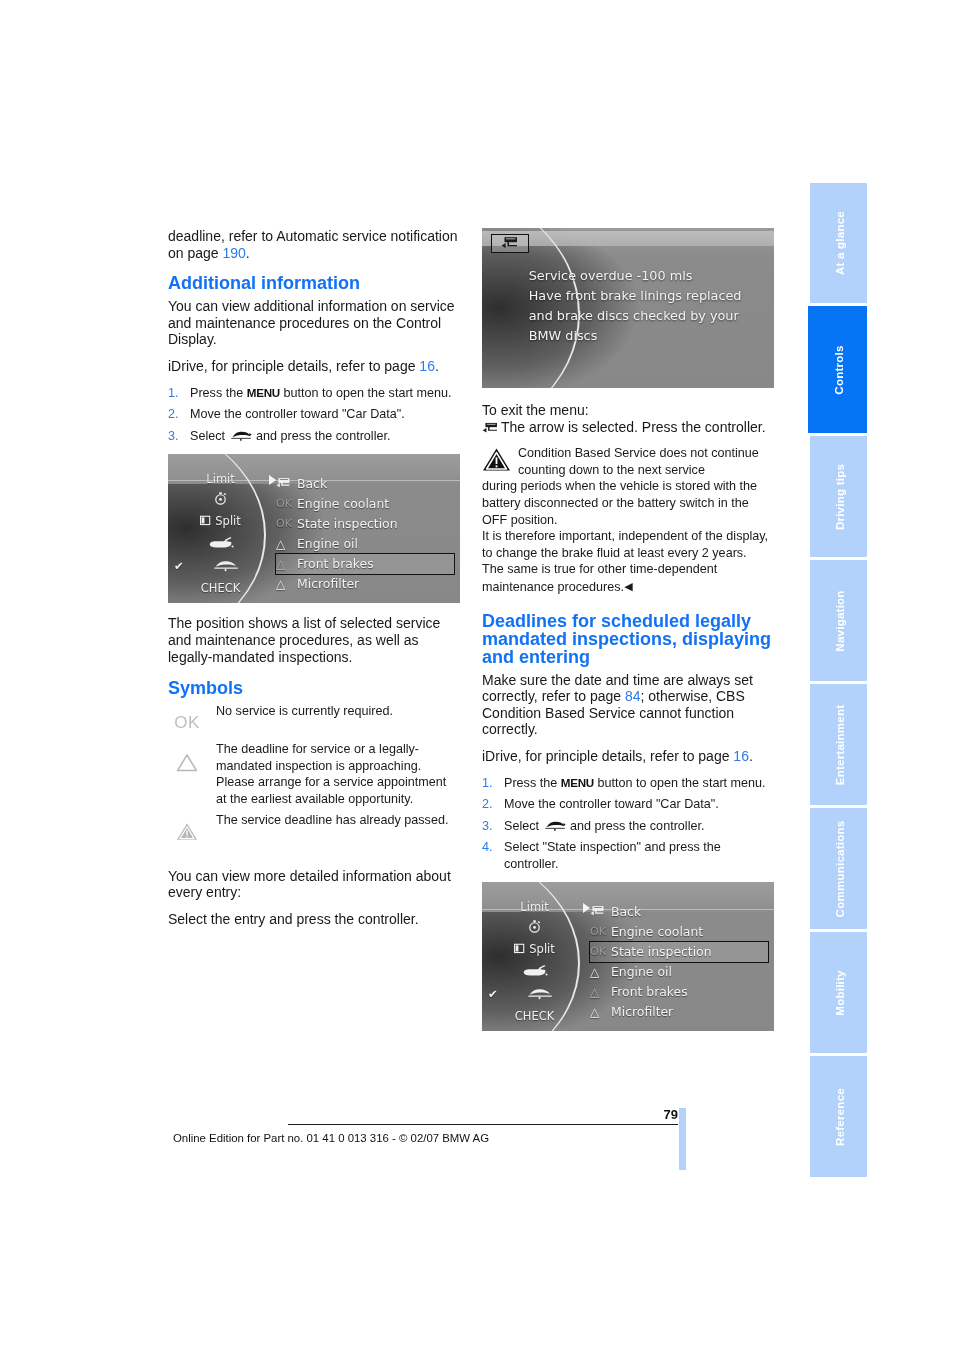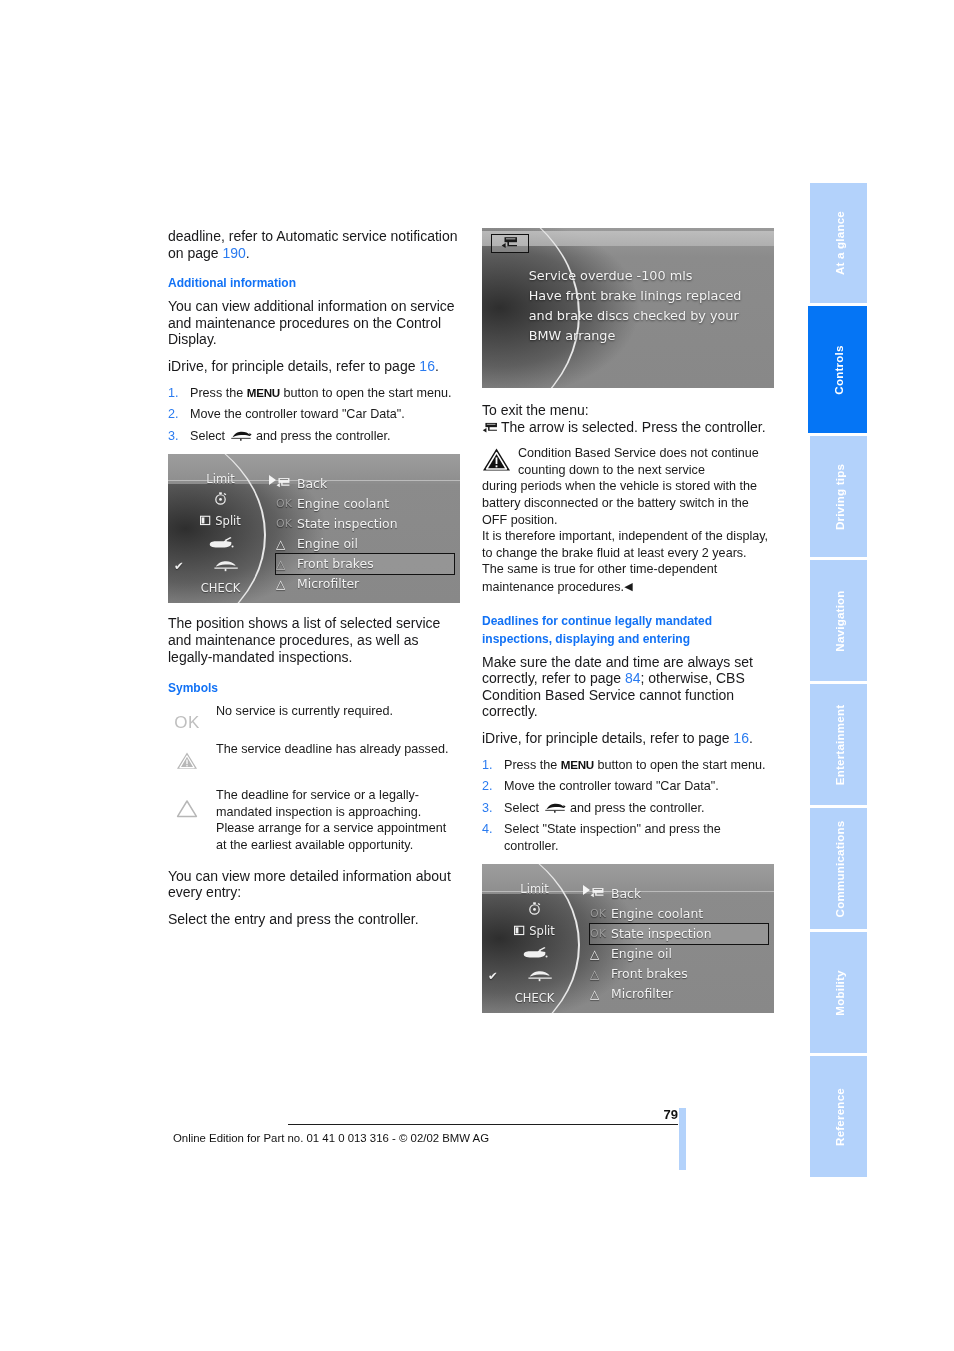--- a/index.html
+++ b/index.html
@@ -33,21 +33,21 @@
   p, .para {
     font-size:14px;
     line-height:16.6px;
     margin:0 0 10px 0;
     color:#18181a;
   }
   .tight { margin-bottom:0; }
   .gap-m { margin-bottom:13px; }
 
   h2.heading {
-    font-size:12px;
+    font-size:18px;
     line-height:18px;
     font-weight:bold;
     color:#1272f5;
     margin:14px 0 6px 0;
   }
   h2.heading.first { margin-top:8px; }
 
   .xref { color:#2a7bf0; }
 
   .menu-key {
@@ -391,43 +391,43 @@
 
       <p class="para gap-m">The position shows a list of selected service and maintenance procedures, as well as legally-mandated inspections.</p>
 
       <h2 class="heading">Symbols</h2>
 
       <div class="sym-row" style="min-height:34px;">
         <div class="sym-ico" style="top:10px;"><span class="ok-mark">OK</span></div>
         <div class="sym-txt">No service is currently required.</div>
       </div>
 
+      <div class="sym-row" style="min-height:66px;">
+        <div class="sym-ico" style="top:12px;">
+          <span class="tri">
+            <svg width="22" height="19" viewBox="0 0 22 19">
+              <path d="M11 2 L20.4 17.4 L1.6 17.4 Z" fill="none" stroke="#b7b7b7" stroke-width="1.5" stroke-linejoin="round"></path>
+            </svg>
+          </span>
+        </div>
+        <div class="sym-txt">The deadline for service or a legally-mandated inspection is approaching. Please arrange for a service appointment at the earliest available opportunity.</div>
+      </div>
+
       <div class="sym-row" style="min-height:42px;">
         <div class="sym-ico" style="top:10px;">
           <span class="tri">
             <svg width="22" height="19" viewBox="0 0 22 19">
               <path d="M11 1.4 L21 17.8 L1 17.8 Z" fill="#b7b7b7"></path>
               <path d="M11 4.8 L18.1 16.6 L3.9 16.6 Z" fill="none" stroke="#ffffff" stroke-width="1.2" stroke-linejoin="round"></path>
               <rect x="10.35" y="8.6" width="1.3" height="4.6" fill="#ffffff"></rect>
               <rect x="10.35" y="14.1" width="1.3" height="1.3" fill="#ffffff"></rect>
             </svg>
           </span>
         </div>
         <div class="sym-txt">The service deadline has already passed.</div>
-      </div>
-
-      <div class="sym-row" style="min-height:66px;">
-        <div class="sym-ico" style="top:12px;">
-          <span class="tri">
-            <svg width="22" height="19" viewBox="0 0 22 19">
-              <path d="M11 2 L20.4 17.4 L1.6 17.4 Z" fill="none" stroke="#b7b7b7" stroke-width="1.5" stroke-linejoin="round"></path>
-            </svg>
-          </span>
-        </div>
-        <div class="sym-txt">The deadline for service or a legally-mandated inspection is approaching. Please arrange for a service appointment at the earliest available opportunity.</div>
       </div>
 
       <p class="para" style="margin-top:14px;">You can view more detailed information about every entry:</p>
       <p class="para">Select the entry and press the controller.</p>
     </div>
 
     <div class="col col-right">
 
       <div class="shot msg" style="height:160px;margin-top:0;margin-bottom:14px;">
         <div class="bgmain"></div>
@@ -440,21 +440,21 @@
               <rect x="5" y="2.4" width="9.4" height="0.9" fill="#c8c8c8"></rect>
               <path d="M6.4 4.2 L6.4 10.2 L16 10.2 L16 8.9 L8 8.9 L8 4.2 Z" fill="#1a1a1a"></path>
               <path d="M0.6 9.55 L4.6 7.0 L4.6 12.1 Z" fill="#1a1a1a"></path>
             </svg>
           </span>
         </div>
         <div class="msgbox">
           <div>Service overdue -100 mls</div>
           <div>Have front brake linings replaced</div>
           <div>and brake discs checked by your</div>
-          <div>BMW arrange</div>
+          <div>BMW discs</div>
         </div>
 
       </div>
 
       <p class="para tight">To exit the menu:</p>
       <p class="para"><span class="exit-arrow">
           <svg width="17" height="12" viewBox="0 0 18 13">
             <rect x="3.5" y="1.0" width="12.5" height="4.6" fill="#1a1a1a"></rect>
             <rect x="5" y="2.0" width="9.4" height="0.9" fill="#d5d5d5"></rect>
             <path d="M6.4 3.7 L6.4 9.6 L16 9.6 L16 8.3 L8 8.3 L8 3.7 Z" fill="#1a1a1a"></path>
@@ -470,21 +470,21 @@
             <rect x="13.6" y="10.4" width="1.8" height="6.6" fill="#ffffff"></rect>
             <rect x="13.6" y="18.4" width="1.8" height="1.9" fill="#ffffff"></rect>
           </svg>
         </div>
         <div class="notice-head">Condition Based Service does not continue counting down to the next service</div>
         <div class="notice-body">during periods when the vehicle is stored with the battery disconnected or the battery switch in the OFF position.</div>
         <div class="notice-body">It is therefore important, independent of the display, to change the brake fluid at least every 2 years.</div>
         <div class="notice-body"><span>The same is true for other time-dependent maintenance procedures.</span><span class="end-mark">◀</span></div>
       </div>
 
-      <h2 class="heading" style="margin-top:16px;">Deadlines for continue legally mandated inspections, displaying and entering</h2>
+      <h2 class="heading" style="margin-top:16px;">Deadlines for scheduled legally mandated inspections, displaying and entering</h2>
 
       <p class="para"><span>Make sure the date and time are always set correctly, refer to page </span><span class="xref">84</span><span>; otherwise, CBS Condition Based Service cannot function correctly.</span></p>
 
       <p class="para"><span>iDrive, for principle details, refer to page </span><span class="xref">16</span><span>.</span></p>
 
       <ol class="steps">
         <li>
           <span class="num">1.</span><span>Press the </span><span class="menu-key">MENU</span><span> button to open the start menu.</span>
         </li>
         <li>
@@ -610,16 +610,16 @@
     <div class="tab" style="height:121px;">
         <span>Mobility</span>
       </div>
     <div class="tab" style="height:121px;">
         <span>Reference</span>
       </div>
   </div>
 
   <div class="page-no">79</div>
   <div class="footer-rule"></div>
-  <div class="footer-txt">Online Edition for Part no. 01 41 0 013 316 - © 02/02 BMW AG</div>
+  <div class="footer-txt">Online Edition for Part no. 01 41 0 013 316 - © 02/07 BMW AG</div>
   <div class="footer-bar"></div>
 
 </div>
 
 </body></html>

